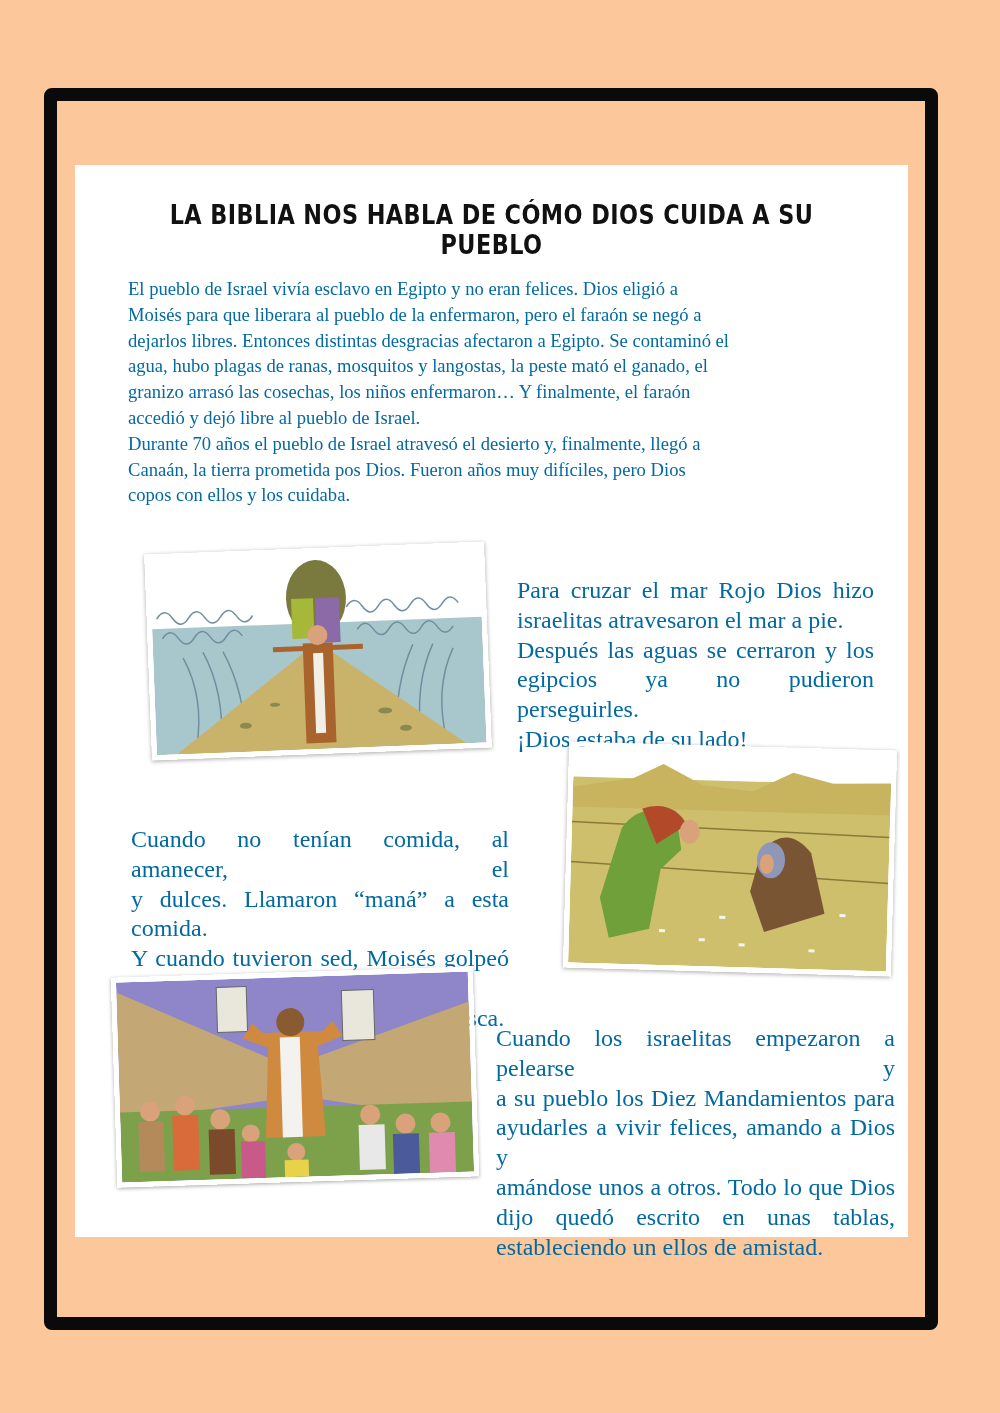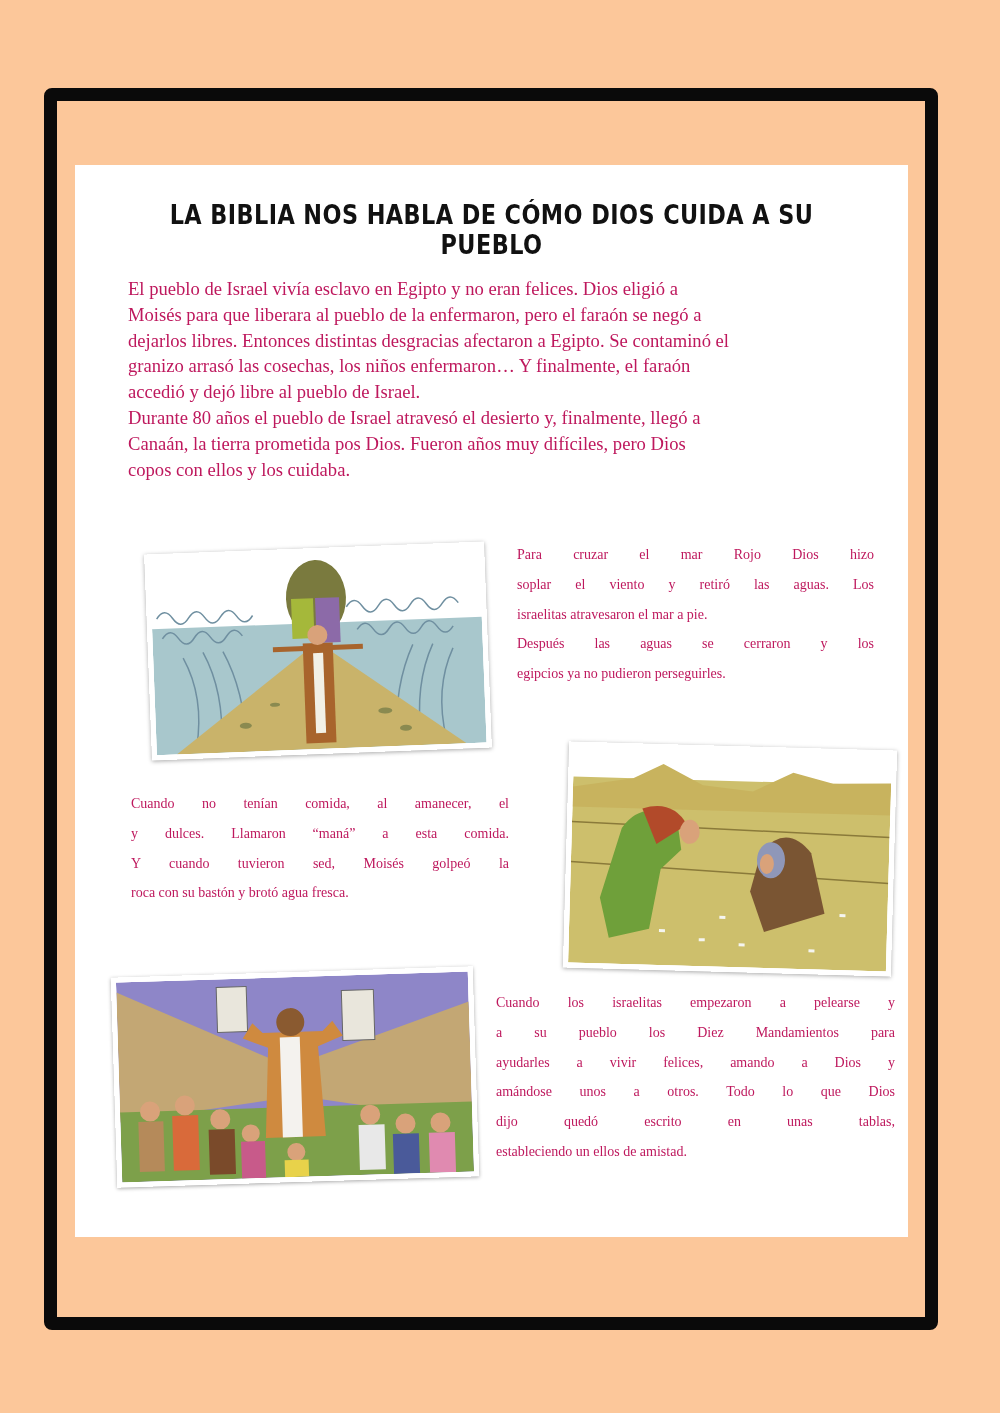--- a/index.html
+++ b/index.html
@@ -1,24 +1,24 @@
 <!DOCTYPE html>
 <html><head>
 <meta charset="utf-8">
 <style>
   html, body { margin:0; padding:0; }
   body { width:1000px; height:1413px; background:#fcc79a; position:relative; overflow:hidden; font-family:"Liberation Serif", serif; }
   .frame { position:absolute; left:44px; top:88px; width:868px; height:1216px; border:13px solid #0a0a0a; border-radius:8px; background:#fcc79a; }
   .panel { position:absolute; left:75px; top:165px; width:833px; height:1072px; background:#ffffff; }
   .title { position:absolute; left:75px; top:200px; width:833px; text-align:center; font-family:"DejaVu Sans", sans-serif; font-weight:bold; font-size:26px; letter-spacing:0.5px; color:#111; transform:scaleX(0.86); transform-origin:center; }
-  .p { position:absolute; color:#be185d; text-align:justify; text-align-last:left; font-size:19px; }
+  .p { position:absolute; color:#0369a1; text-align:justify; text-align-last:left; font-size:19px; }
   .intro { left:128px; top:276px; width:710px; line-height:25.8px; font-size:18.6px; }
   .intro div { text-align:justify; }
   .intro .last { text-align-last:left; }
-  .sec { line-height:29.8px; font-size:14px; }
+  .sec { line-height:29.8px; font-size:24px;margin-top:36px; }
   .s1 { left:517px; top:540px; width:357px; }
   .s2 { left:131px; top:789px; width:378px; }
   .s3 { left:496px; top:988px; width:399px; }
   .line { display:block; text-align:justify; text-align-last:justify; }
   .line.l { text-align-last:left; }
   .pic { position:absolute; border:5px solid #fff; box-shadow:0 1px 4px rgba(0,0,0,0.35); overflow:hidden; }
   .pic1 { left:148px; top:548px; width:330px; height:196px; transform:rotate(-2.2deg); }
   .pic2 { left:566px; top:746px; width:318px; height:216px; transform:rotate(1.6deg); }
   .pic3 { left:114px; top:972px; width:352px; height:200px; transform:rotate(-1.8deg); }
   svg { display:block; width:100%; height:100%; }
@@ -28,23 +28,24 @@
 
 <div class="frame"></div>
 <div class="panel"></div>
 
 <div class="title">LA BIBLIA NOS HABLA DE CÓMO DIOS CUIDA A SU PUEBLO</div>
 
 <div class="p intro">
   <div>El pueblo de Israel vivía esclavo en Egipto y no eran felices. Dios eligió a</div>
   <div>Moisés para que liberara al pueblo de la enfermaron, pero el faraón se negó a</div>
   <div>dejarlos libres. Entonces distintas desgracias afectaron a Egipto. Se contaminó el</div>
+  <div>agua, hubo plagas de ranas, mosquitos y langostas, la peste mató el ganado, el</div>
   <div>granizo arrasó las cosechas, los niños enfermaron… Y finalmente, el faraón</div>
   <div class="last">accedió y dejó libre al pueblo de Israel.</div>
-  <div>Durante 80 años el pueblo de Israel atravesó el desierto y, finalmente, llegó a</div>
+  <div>Durante 70 años el pueblo de Israel atravesó el desierto y, finalmente, llegó a</div>
   <div>Canaán, la tierra prometida pos Dios. Fueron años muy difíciles, pero Dios</div>
   <div class="last">copos con ellos y los cuidaba.</div>
 </div>
 
 <div class="pic pic1">
   <svg viewBox="0 0 330 196" preserveAspectRatio="none">
     <rect width="330" height="196" fill="#ffffff"></rect>
     <rect x="0" y="70" width="330" height="126" fill="#a8c7cc"></rect>
     <g fill="none" stroke="#6f8fa0" stroke-width="1.5">
       <path d="M5 60 q8 -12 16 0 t16 0 t16 0 t16 0 t16 0 t16 0"></path>
@@ -70,24 +71,24 @@
     <rect x="164" y="45" width="24" height="45" fill="#8c6aa8"></rect>
     <rect x="150" y="90" width="30" height="100" fill="#a8642c"></rect>
     <rect x="160" y="100" width="10" height="80" fill="#f2f0e6"></rect>
     <circle cx="165" cy="82" r="10" fill="#d9a27a"></circle>
     <line x1="120" y1="95" x2="210" y2="95" stroke="#a8642c" stroke-width="5"></line>
   </svg>
 </div>
 
 <div class="p sec s1">
   <span class="line">Para cruzar el mar Rojo Dios hizo</span>
-  <span class="line">soplar el viento y retiró las aguas. Los</span>
   <span class="line l">israelitas atravesaron el mar a pie.</span>
   <span class="line">Después las aguas se cerraron y los</span>
   <span class="line l">egipcios ya no pudieron perseguirles.</span>
+  <span class="line l">¡Dios estaba de su lado!</span>
 </div>
 
 <div class="pic pic2">
   <svg viewBox="0 0 318 216" preserveAspectRatio="none">
     <rect width="318" height="216" fill="#ffffff"></rect>
     <rect x="0" y="30" width="318" height="186" fill="#cdbf6c"></rect>
     <path d="M0 40 L60 30 L90 15 L130 35 L180 40 L220 20 L260 30 L318 28 L318 60 L0 60 Z" fill="#c8b35e"></path>
     <line x1="0" y1="75" x2="318" y2="82" stroke="#8a7a3a" stroke-width="1.5"></line>
     <line x1="0" y1="115" x2="318" y2="128" stroke="#8a7a3a" stroke-width="1.5"></line>
     <path d="M50 80 q20 -30 55 -10 l5 30 l-20 20 l-10 60 l-40 10 l-10 -40 z" fill="#6fa03a"></path>

